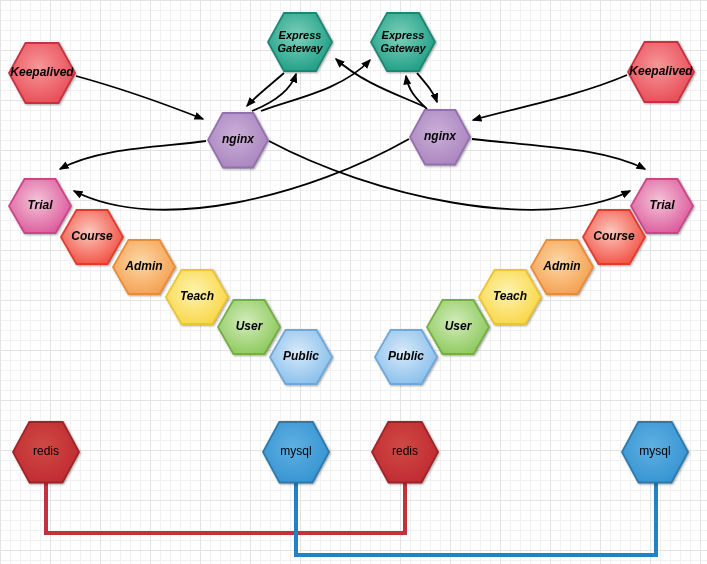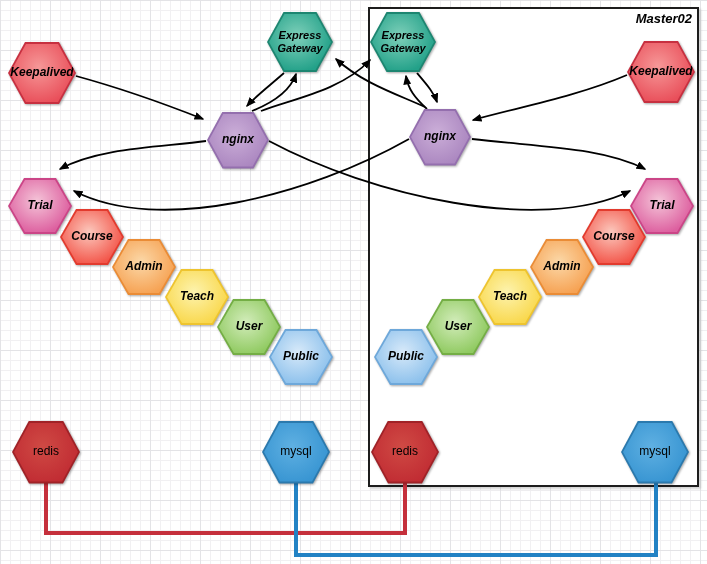--- a/index.html
+++ b/index.html
@@ -54,23 +54,20 @@
   }
   .hlabel.plain{font-weight:normal;font-style:normal;}
   .hlabel.two-line{font-size:11px;}
 </style>
 </head>
 <body>
 
 <div id="canvas">
 
 
-  <div class="group" style="left:368px;top:7px;width:331px;height:480px;">
-    <span class="glabel right">Master02</span>
-  </div>
 
   <svg id="edges" width="707" height="564" viewBox="0 0 707 564">
     <defs>
       <marker id="ah" markerWidth="10" markerHeight="8" refX="8.5" refY="4" orient="auto" markerUnits="userSpaceOnUse">
         <path d="M0,0 L10,4 L0,8 Z" fill="#000"></path>
       </marker>
     </defs>
     <g id="link-paths">
         <path d="M 46,480 L 46,533 L 405,533 L 405,480" fill="none" stroke="#c5303c" stroke-width="4"></path>
         <path d="M 296,480 L 296,555 L 656,555 L 656,480" fill="none" stroke="#2282c4" stroke-width="4"></path>

